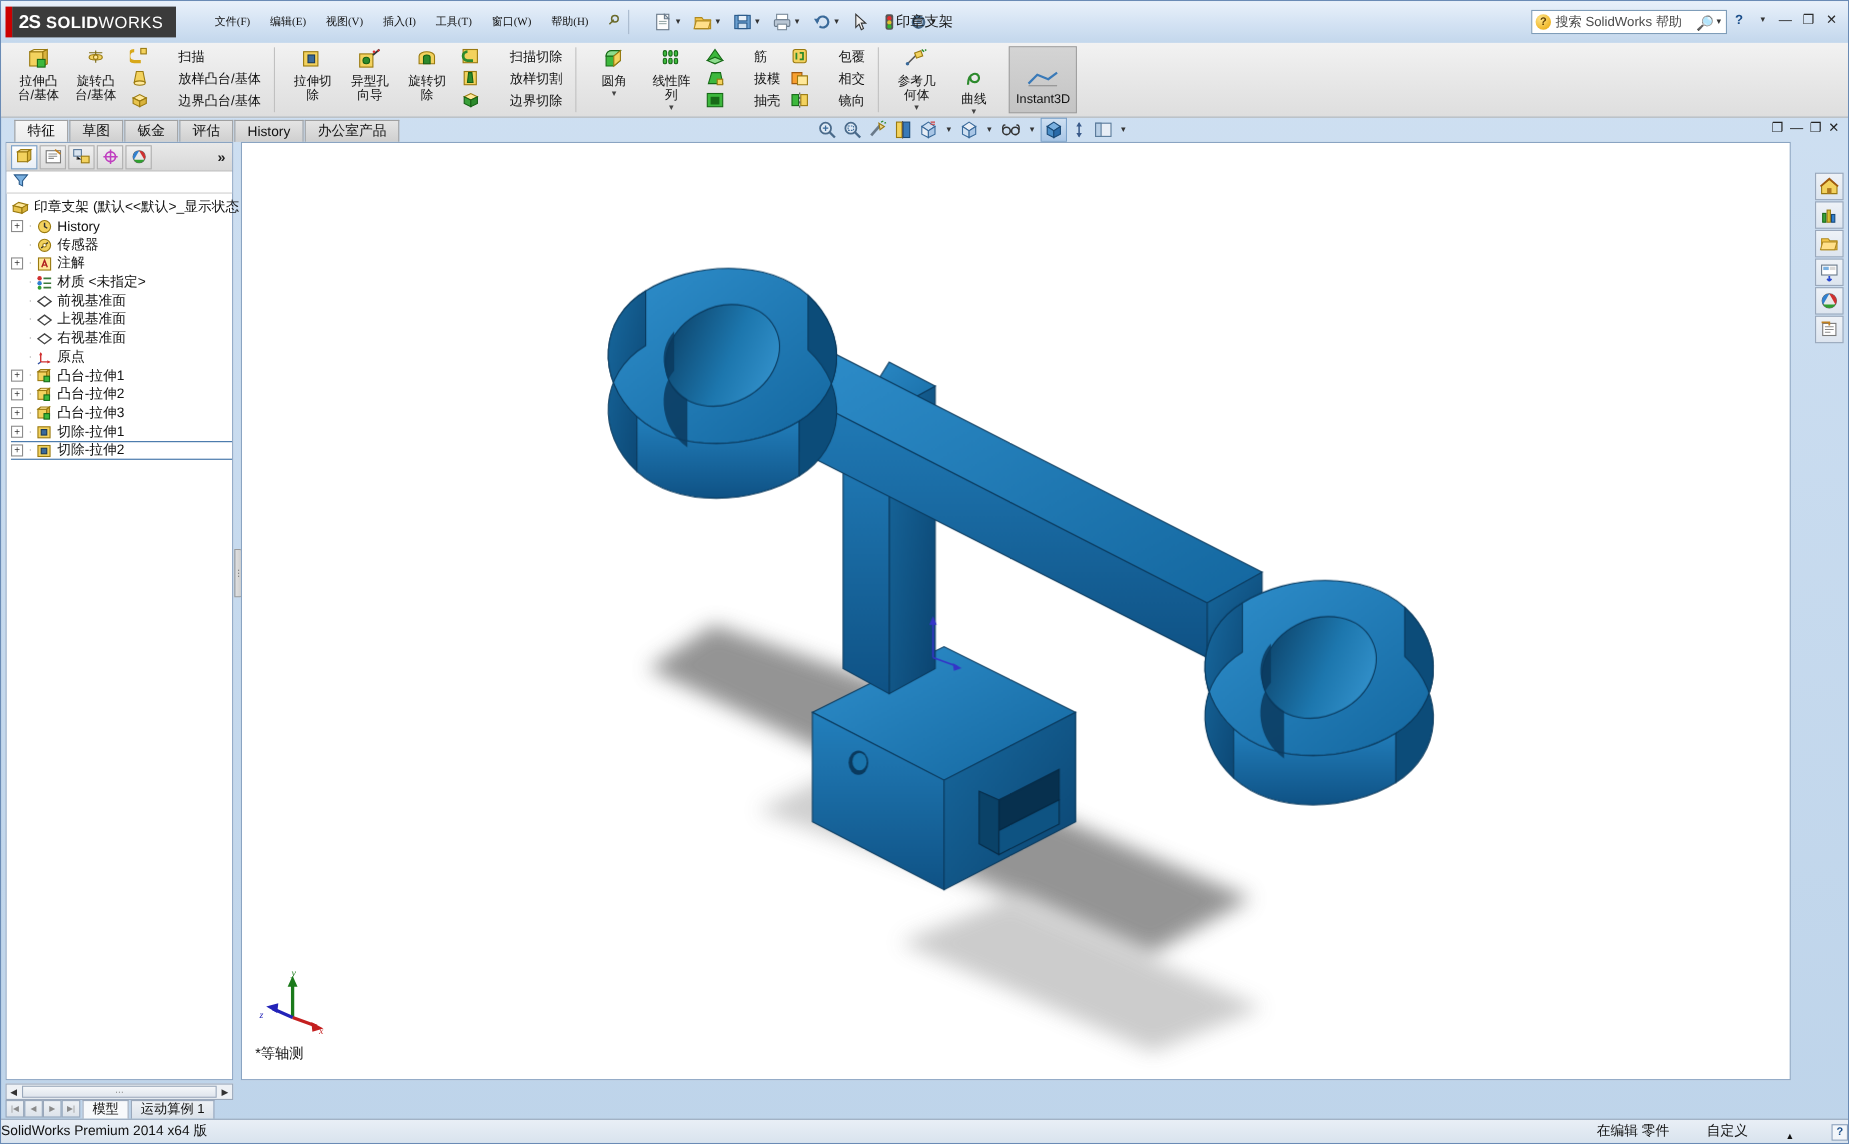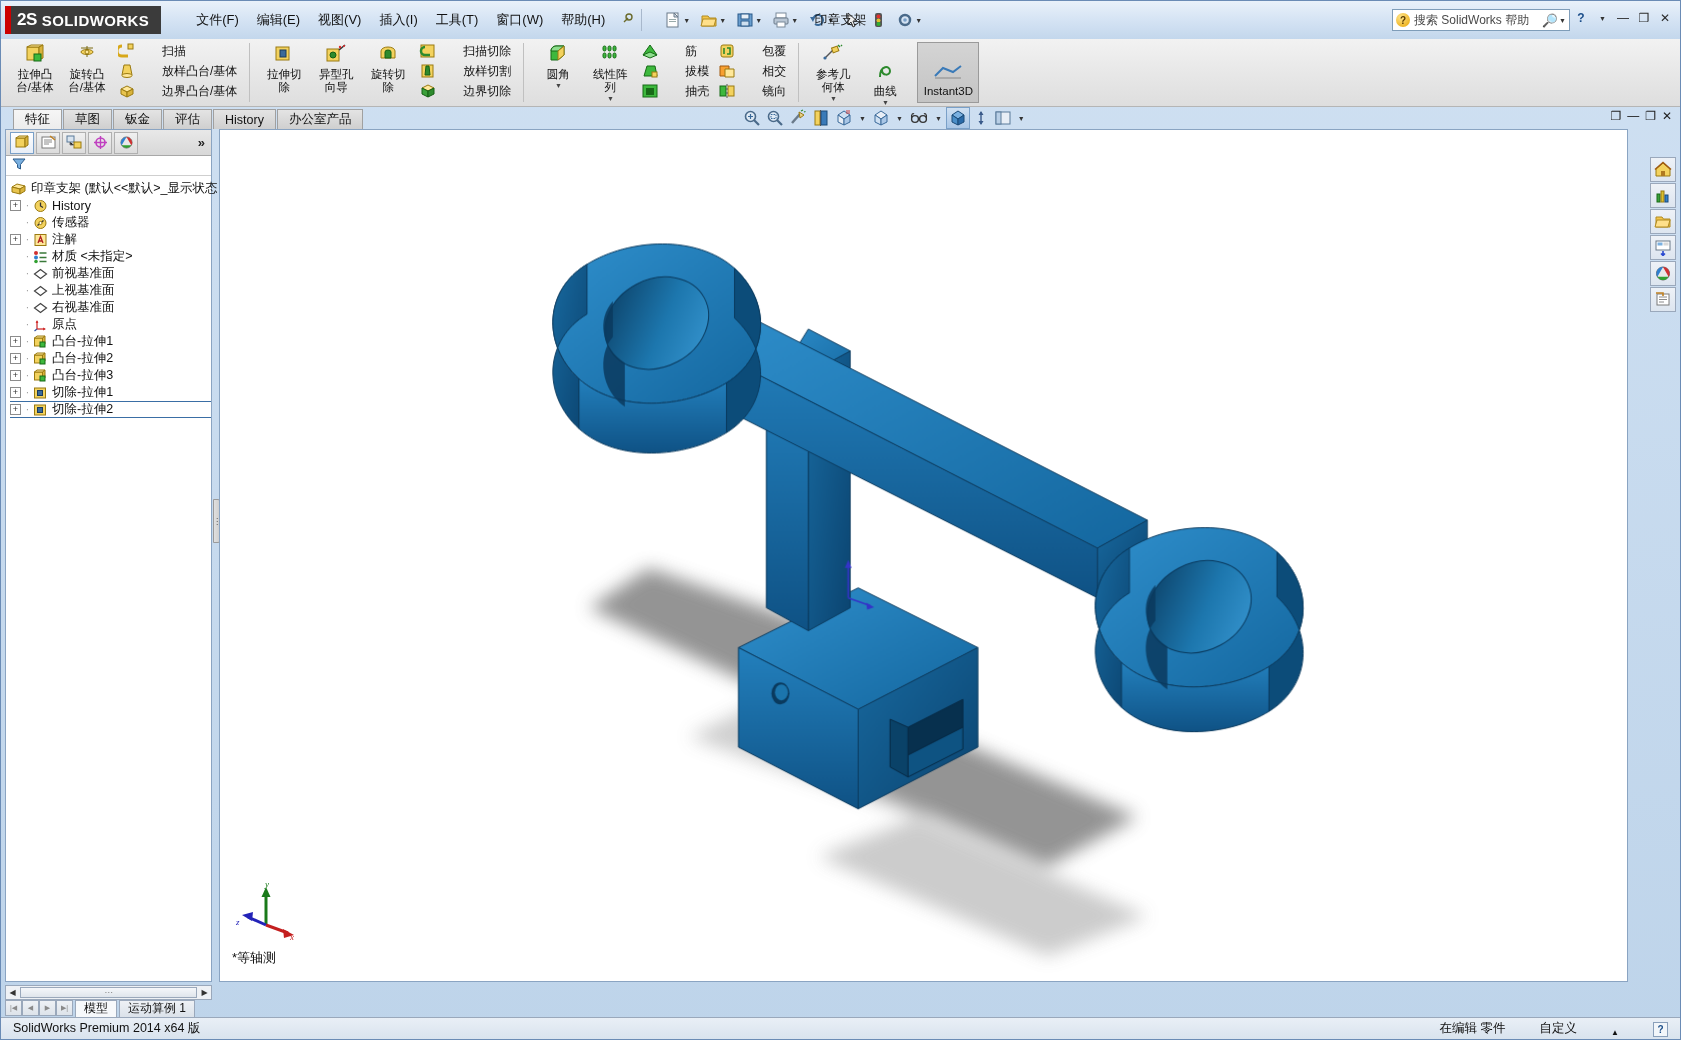--- a/index.html
+++ b/index.html
@@ -36,24 +36,24 @@
     content:""; position:absolute; left:-6px; top:0; width:6px; height:28px;
     background:#cc0000;
   }
   .logo-ds {
     color: #fff; font-weight: bold; 
     font-size: 17px; letter-spacing: -0.5px; margin-right: 5px;
   }
   .logo-name {
     color:#fff; font-weight:bold; font-size:15px; letter-spacing:0.4px;
   }
-  .logo-name .light { font-weight: bold; }
+  .logo-name .light { font-weight: normal; }
   .menubar { display:flex; align-items:center; margin-left: 26px; height: 30px;}
   .menu-item {
-    padding: 4px 9px; font-size: 13px; color:#111; cursor: default; white-space: nowrap;
+    padding: 4px 9px; font-size: 10px; color:#111; cursor: default; white-space: nowrap; font-family: Liberation Serif, serif;
   }
   .pin-icon { margin-left: 4px; width: 18px; text-align:center; color:#6a6a33; font-size: 14px;}
 
   .tb-sep { width:1px; height:22px; background:#a8b8cc; margin: 0 5px; }
   .title-tools { display:flex; align-items:center; margin-left: 12px; }
   .tt-btn {
     width: 26px; height: 24px; display:flex; align-items:center; justify-content:center;
     position: relative;
   }
   .tt-btn.wide { width: 36px; }
@@ -250,21 +250,21 @@
     background: linear-gradient(180deg,#eef1f5,#dbe2ea);
     border:1px solid #9aa8bb; border-bottom:none;
     display:flex;align-items:center; font-size:12px; color:#111;
   }
   .doctab.active { background:#f7f9fb; }
 
   .statusbar {
     position:absolute; left:0; right:0; bottom:0; height: 22px;
     background: linear-gradient(180deg,#e9eff6,#d9e3ee);
     border-top:1px solid #9aa8bb;
-    display:flex; align-items:center; padding: 0 12px;
+    display:flex; align-items:center; padding: 0 0;
     font-size: 12.5px; color:#111;
   }
   .sb-right { margin-left:auto; display:flex; align-items:flex-end; gap: 34px; }
   .sb-help {
     width:15px;height:15px;border:1px solid #8aa0bb;background:#f2f6fa;
     display:flex;align-items:center;justify-content:center;
     color:#1b4e8a;font-weight:bold;font-size:10px;
   }
 </style>
 </head>

